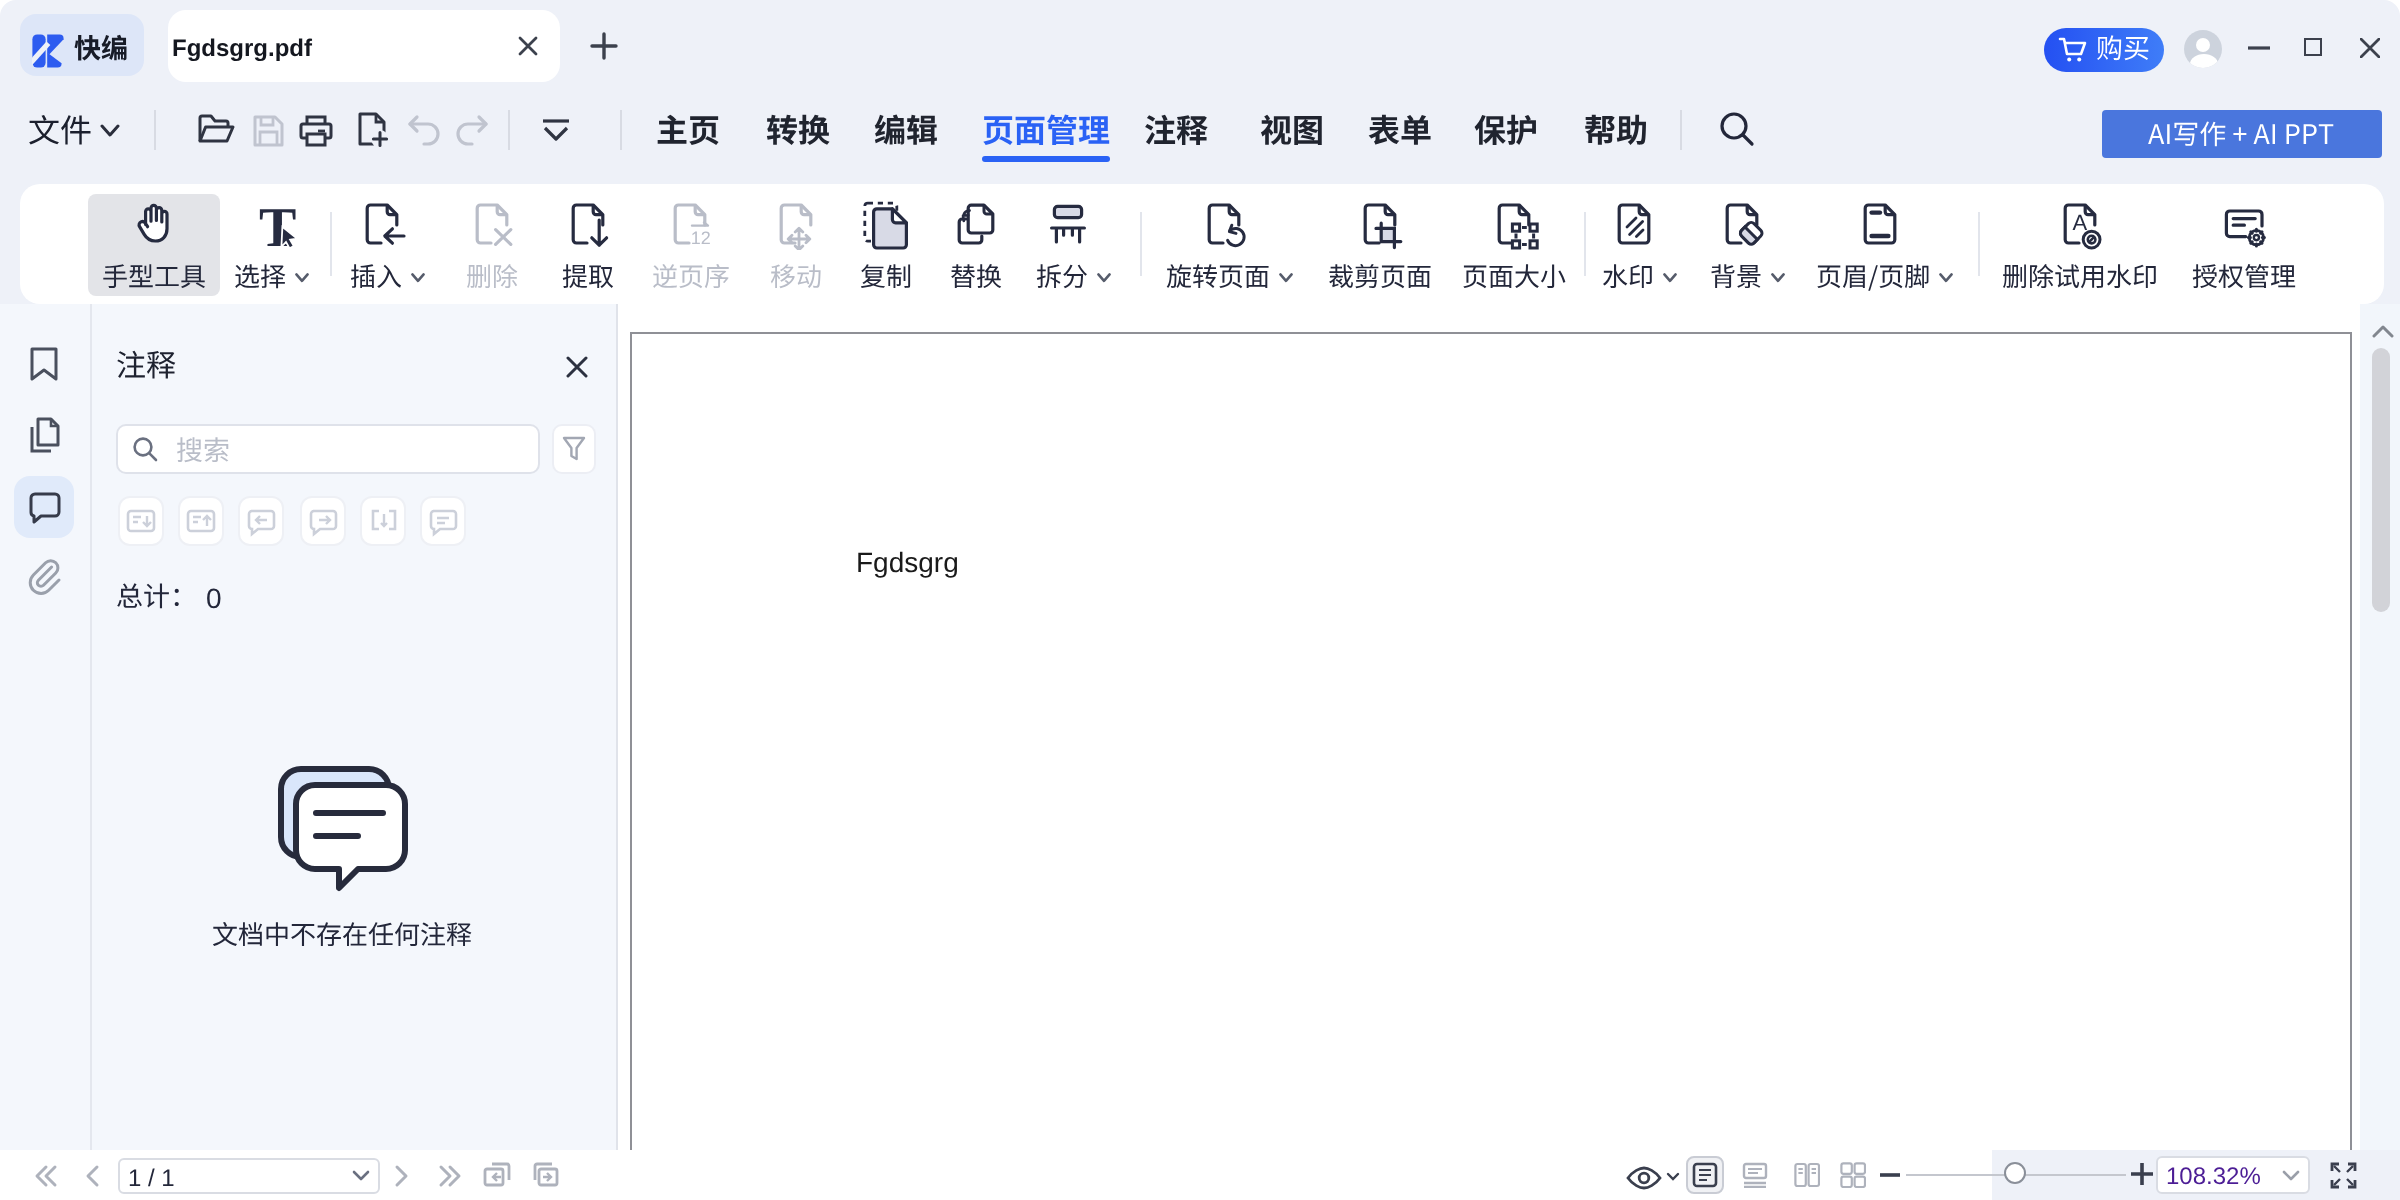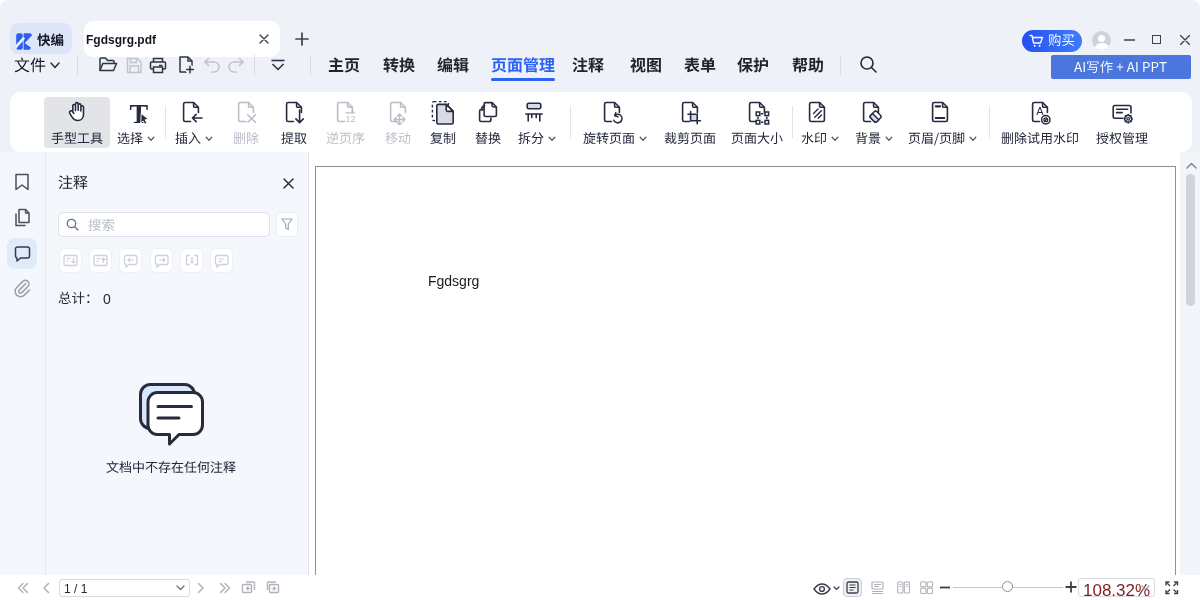--- a/index.html
+++ b/index.html
@@ -7,21 +7,21 @@
   body { font-family:"Liberation Sans", sans-serif; position:relative; }
   .abs { position:absolute; }
   #win { position:absolute; left:0; top:0; width:1200px; height:600px;
          background:#eef1f8; border-radius:8px 8px 0 0; overflow:hidden; }
   svg { display:block; }
 </style>
 </head>
 <body>
 <div id="win">
 
-  <div class="abs" id="titlebar" style="left:0;top:16px;width:1188px;height:45px;">
+  <div class="abs" id="titlebar" style="left:0;top:0;width:1188px;height:45px;">
     <div class="abs" style="left:10px;top:7px;width:62px;height:31px;background:#dde6f8;border-radius:8px;"></div>
     <svg class="abs" style="left:16px;top:17px;" width="17" height="17" viewBox="0 0 17 17">
       <rect x="0.2" y="0.2" width="6.6" height="16.6" rx="2.4" fill="#2d5cf0"></rect>
       <path d="M7.6 0.2 h6.2 a2 2 0 0 1 2 2 v0.4 L8.6 10.2 L7.6 9.4 z" fill="#2d5cf0"></path>
       <path d="M7.6 16.8 V9.2 l7.2 5.4 v0.2 a2 2 0 0 1 -2 2 z" fill="#2d5cf0"></path>
       <path d="M-1 14.8 L8.2 4.6" stroke="#eef1f8" stroke-width="2.6" fill="none"></path>
     </svg>
     <svg class="abs" style="left:36.5px;top:15.2px;" width="29" height="18" viewBox="0 -14 29 18" fill="#181c28">
         <path transform="translate(0.00,0) scale(0.013500,-0.013500)" d="M152 850V-89H271V588C291 539 308 488 316 452L403 493C390 543 357 623 326 684L271 661V850ZM65 652C58 569 41 457 17 389L106 358C130 434 147 553 152 640ZM782 403H679C681 434 682 465 682 495V587H782ZM561 850V698H387V587H561V495C561 465 561 434 558 403H342V289H541C514 179 449 72 296 -2C324 -24 365 -69 382 -95C521 -16 597 90 638 202C692 68 772 -34 898 -92C916 -57 955 -5 984 20C857 68 775 166 725 289H962V403H899V698H682V850Z"></path>
         <path transform="translate(13.50,0) scale(0.013500,-0.013500)" d="M59 413C74 421 97 427 174 437C145 388 119 351 106 334C77 297 56 273 32 268C44 240 62 190 67 169C89 184 127 197 341 249C337 272 334 315 335 345L211 319C272 403 330 500 376 594L284 649C269 612 251 575 232 539L161 534C213 617 263 718 298 815L186 854C157 736 97 609 78 577C58 544 43 522 23 517C36 488 53 435 59 413ZM590 825C600 802 612 774 621 748H403V530C403 408 397 239 346 96L324 187C215 142 102 96 27 70L55 -39L345 92C332 56 316 22 297 -9C321 -20 369 -56 387 -76C440 9 471 119 489 229V-80H580V130H626V-60H699V130H740V-58H812V130H854V14C854 6 852 4 846 4C841 4 828 4 813 4C824 -18 835 -55 837 -81C871 -81 896 -79 918 -64C940 -49 944 -25 944 12V424H509L511 483H928V748H753C742 781 723 825 706 858ZM626 328V221H580V328ZM699 328H740V221H699ZM812 328H854V221H812ZM511 651H817V579H511Z"></path>
@@ -480,21 +480,21 @@
     <div class="abs" style="left:309px;top:0;width:871px;height:423px;background:#fff;"></div>
     <div class="abs" style="left:315px;top:14px;width:861px;height:409px;background:#fff;border:1px solid #8f9096;border-bottom:none;"></div>
     <div class="abs" style="left:428px;top:121px;font-size:14px;color:#1a1a1a;">Fgdsgrg</div>
     <div class="abs" style="left:1180px;top:0;width:20px;height:423px;background:#f2f6fb;"></div>
     <svg class="abs" style="left:1186px;top:10px;" width="11" height="7" viewBox="0 0 11 7">
       <path d="M1 6 L5.5 1.5 L10 6" fill="none" stroke="#82878f" stroke-width="1.5" stroke-linecap="round" stroke-linejoin="round"></path>
     </svg>
     <div class="abs" style="left:1186px;top:22px;width:9px;height:132px;border-radius:5px;background:#d2d3d8;"></div>
   </div>
 
-  <div class="abs" id="bottombar" style="left:0;top:575px;width:1200px;height:25px;background:#fff;">
+  <div class="abs" id="bottombar" style="left:0;top:575px;width:996px;height:25px;background:#fff;">
     <svg class="abs" style="left:17px;top:7px;" width="12" height="12" viewBox="0 0 12 12">
         <path d="M6 1.5 L1.5 6 L6 10.5 M10.5 1.5 L6 6 L10.5 10.5" fill="none" stroke="#aeb2bc" stroke-width="1.5" stroke-linecap="round" stroke-linejoin="round"></path>
       </svg>
     <svg class="abs" style="left:42px;top:7px;" width="8" height="12" viewBox="0 0 8 12">
         <path d="M6.5 1.5 L2 6 L6.5 10.5" fill="none" stroke="#aeb2bc" stroke-width="1.5" stroke-linecap="round" stroke-linejoin="round"></path>
       </svg>
     <div class="abs" style="left:59px;top:4px;width:131px;height:18px;background:#fff;border:1px solid #d9dce3;border-radius:3px;"></div>
     <div class="abs" style="left:64px;top:7px;font-size:12px;color:#23273a;">1 / 1</div>
     <svg class="abs" style="left:176px;top:10px;" width="9" height="6" viewBox="0 0 9 6">
         <path d="M1 1 L4.5 4.5 L8 1" fill="none" stroke="#6a7080" stroke-width="1.3" stroke-linecap="round" stroke-linejoin="round"></path>
@@ -545,21 +545,21 @@
       </svg>
     <svg class="abs" style="left:940px;top:11px;" width="10" height="3" viewBox="0 0 10 3">
         <path d="M0 1.5 h10" stroke="#3a3f4e" stroke-width="1.8"></path>
       </svg>
     <div class="abs" style="left:953px;top:11.5px;width:110px;height:1.6px;background:#c4c7ce;"></div>
     <div class="abs" style="left:1002px;top:6px;width:11px;height:11px;border-radius:50%;background:#fff;border:1.3px solid #8a8f99;"></div>
     <svg class="abs" style="left:1065px;top:6px;" width="12" height="12" viewBox="0 0 12 12">
         <path d="M6 0.5 v11 M0.5 6 h11" stroke="#3a3f4e" stroke-width="1.8"></path>
       </svg>
     <div class="abs" style="left:1078px;top:3px;width:77px;height:19px;background:#fff;border:1px solid #d9dce3;border-radius:3px;"></div>
-    <div class="abs" style="left:1083px;top:6px;font-size:17px;color:#7f1d1d;">108.32%</div>
+    <div class="abs" style="left:1083px;top:6px;font-size:12px;color:#4c1d95;">108.32%</div>
     <svg class="abs" style="left:1141px;top:10px;" width="9" height="6" viewBox="0 0 9 6">
         <path d="M1 1 L4.5 4.5 L8 1" fill="none" stroke="#9a9fa9" stroke-width="1.3" stroke-linecap="round" stroke-linejoin="round"></path>
       </svg>
     <svg class="abs" style="left:1165px;top:6px;" width="14" height="14" viewBox="0 0 14 14">
         <path d="M1 4.5 V1 h3.5 M9 1 h3.5 v3.5 M12.5 9 v3.5 H9 M4.5 12.5 H1 V9" fill="none" stroke="#3a3f4e" stroke-width="1.4"></path>
         <path d="M2 2 l3 3 M11.5 2 l-3 3 M11.5 11.5 l-3 -3 M2 11.5 l3 -3" stroke="#3a3f4e" stroke-width="1.2"></path>
       </svg>
   </div>
 
 </div>

